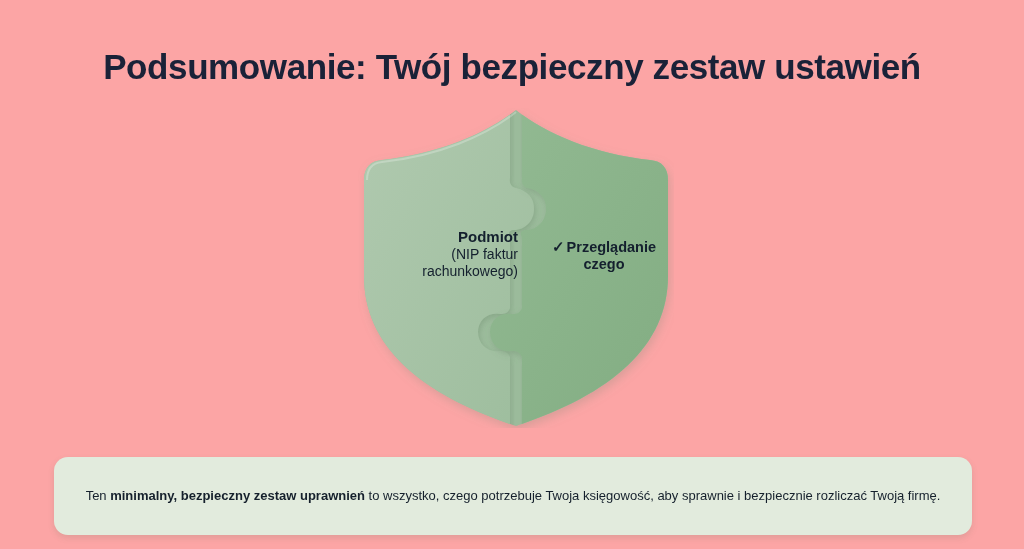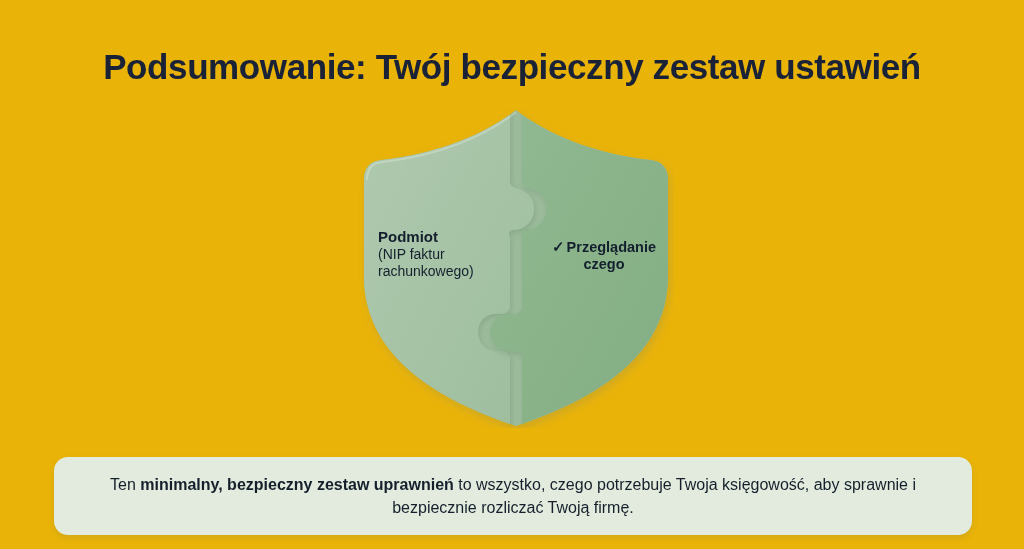--- a/index.html
+++ b/index.html
@@ -15,21 +15,21 @@
     font-family: "Liberation Sans", sans-serif;
     position: relative;
   }
 
   
   #slide {
     position: absolute;
     inset: 0;
     width: 1024px;
     height: 549px;
-    background: #eab308;
+    background: #fca5a5;
   }
 
   
   #title {
     position: absolute;
     left: 0;
     top: 47px;
     width: 1024px;
     text-align: center;
     font-size: 35px;
@@ -52,21 +52,21 @@
     left: 0;
     top: 0;
     width: 316px;
     height: 320px;
     display: block;
   }
 
   
   .shield-label {
     position: absolute;
-    text-align: left;
+    text-align: right;
     color: #14202e;
     line-height: 1.16;
   }
 
   #label-left {
     left: 378px;
     top: 228px;
     width: 140px;
     font-size: 14.5px;
   }
@@ -108,21 +108,21 @@
     background: #e2ebdd;
     border-radius: 14px;
     box-shadow: 0 3px 6px rgba(90,110,85,0.16);
     display: flex;
     align-items: center;
     justify-content: center;
   }
   #callout-text {
     width: 866px;
     text-align: center;
-    font-size: 16px;
+    font-size: 13px;
     line-height: 1.45;
     color: #15202c;
     font-weight: normal;
   }
   #callout-text b { font-weight: bold; }
 </style>
 </head>
 <body>
 
 <div id="slide">

